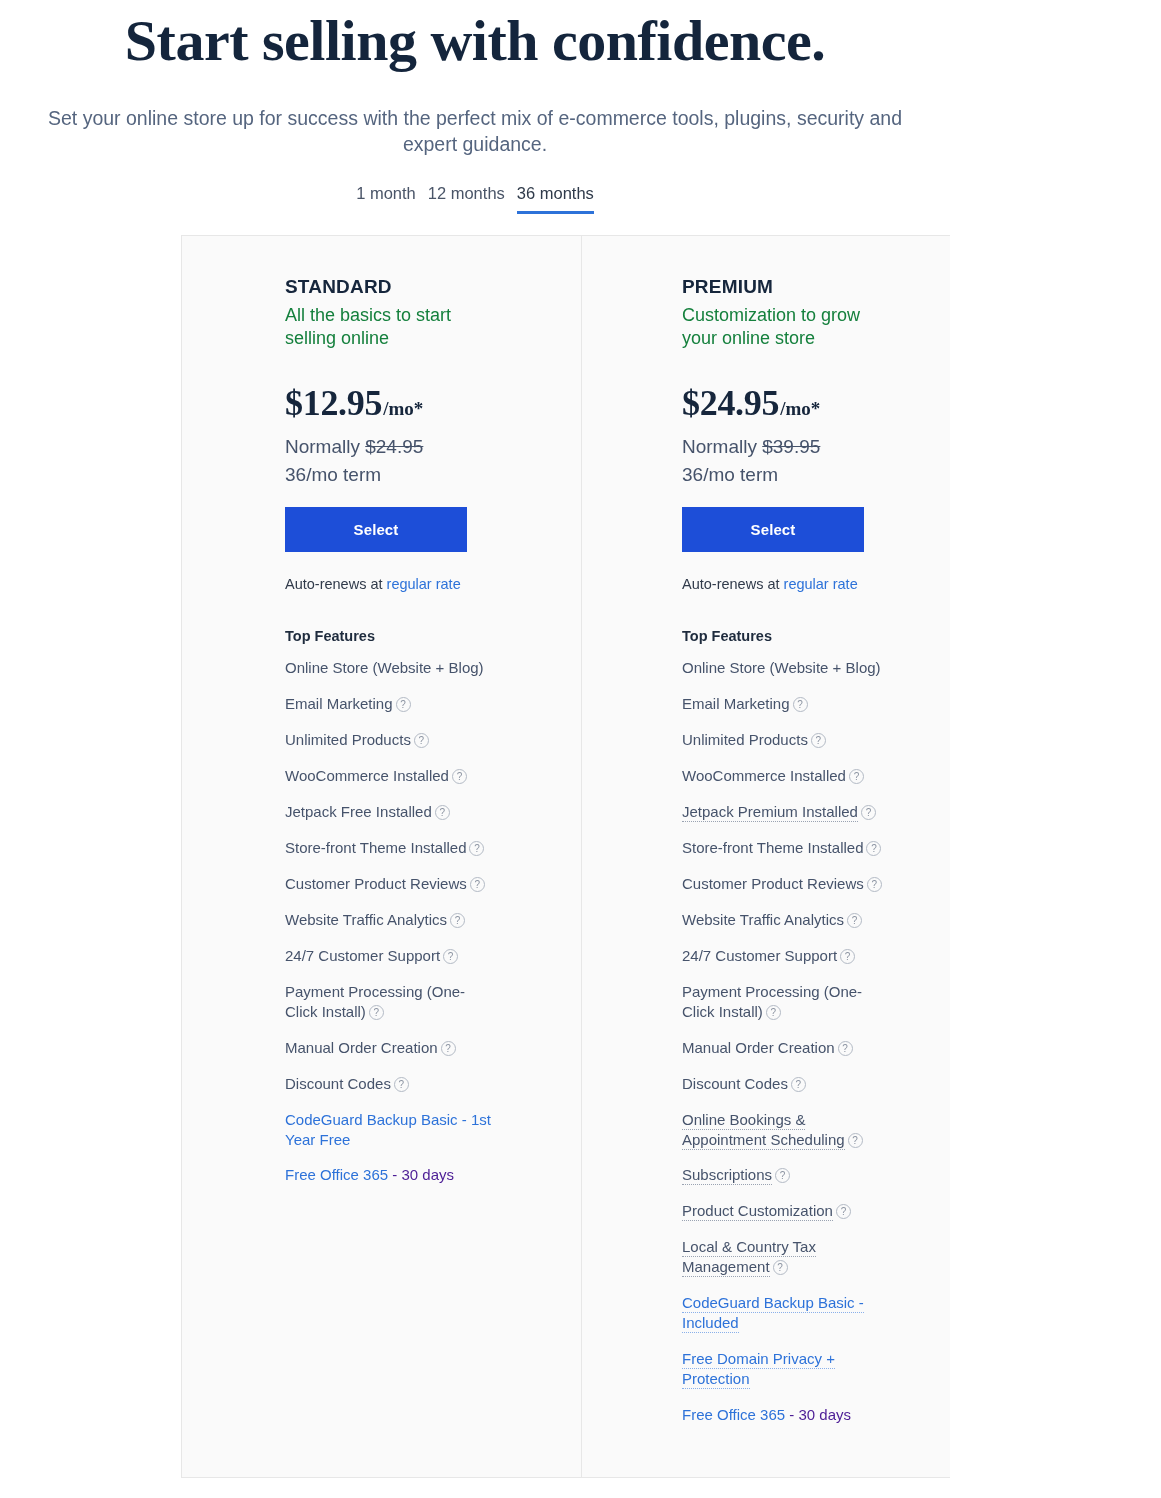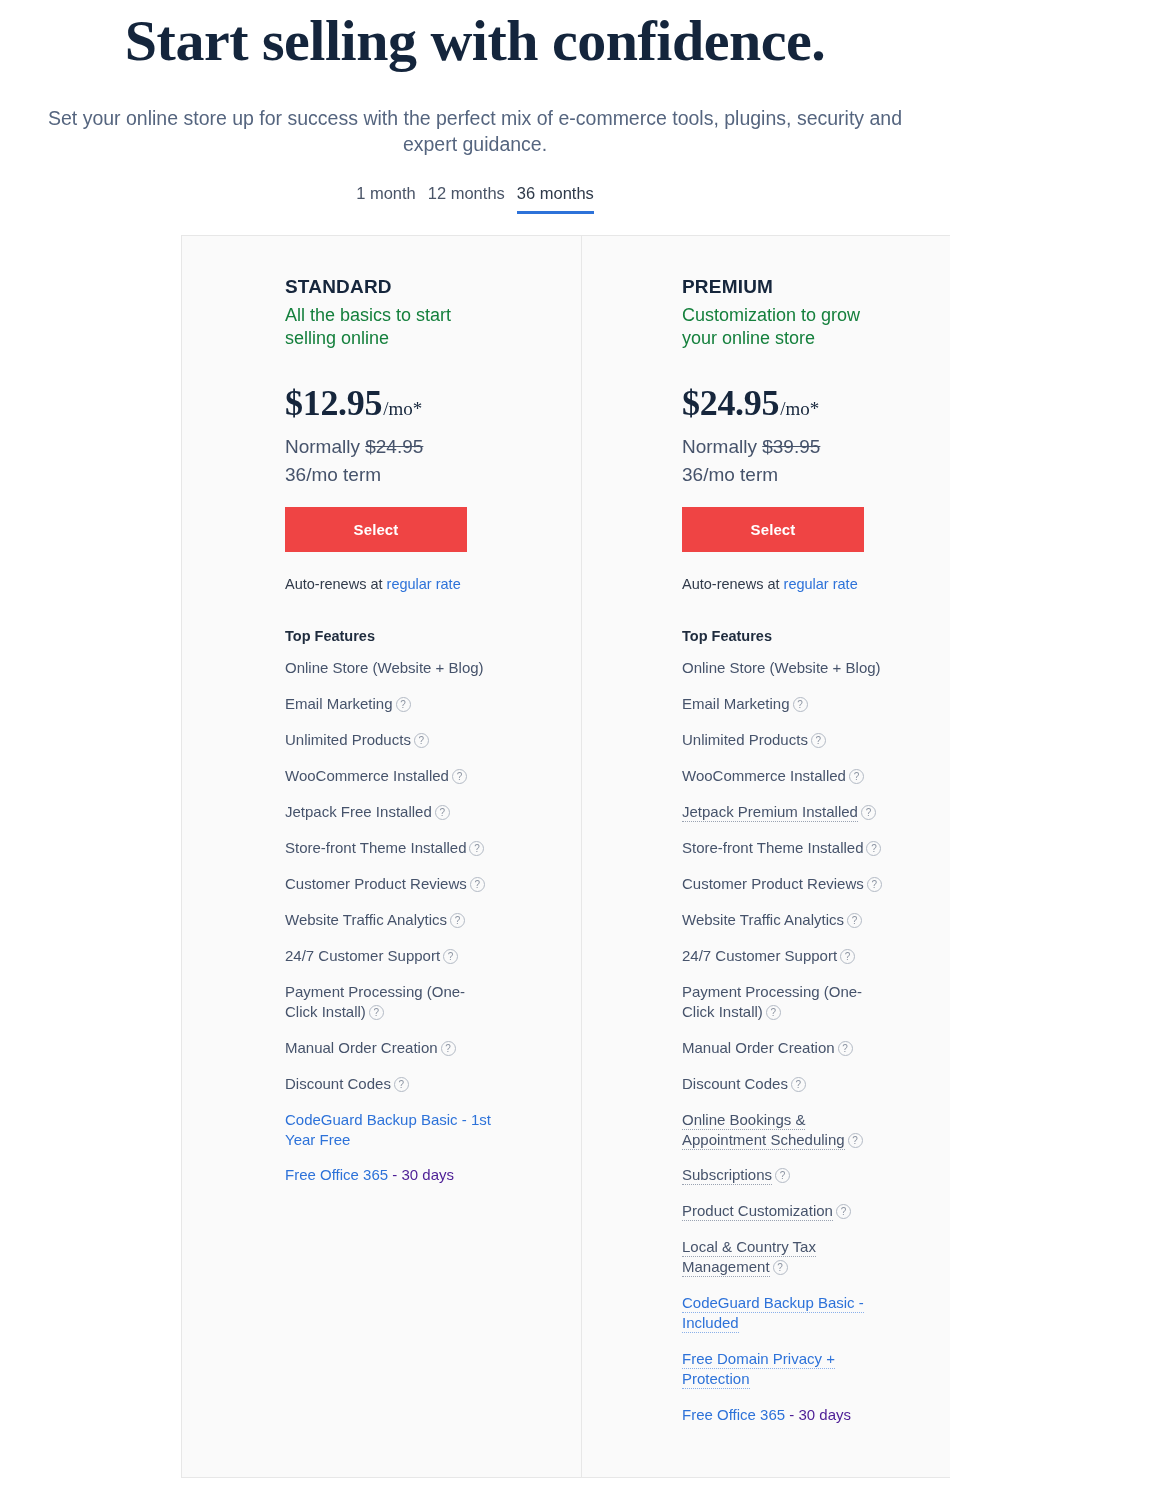--- a/index.html
+++ b/index.html
@@ -124,41 +124,41 @@
   }
 
   .price-amount {
     font-size: 36px;
     font-weight: bold;
     letter-spacing: -0.3px;
   }
 
   .price-period {
     font-size: 19px;
-    font-weight: normal;
+    font-weight: bold;
     margin-left: 1px;
   }
 
   .price-note {
     margin-top: 9px;
     font-size: 19px;
     line-height: 1.45;
     color: #46536b;
   }
 
   .price-note .struck {
     text-decoration: line-through;
   }
 
   .select-btn {
     display: block;
     margin-top: 19px;
     width: 182px;
     height: 45px;
-    background: #ef4444;
+    background: #1d4ed8;
     color: #ffffff;
     font-size: 15px;
     font-weight: bold;
     border: none;
     cursor: pointer;
     font-family: "Liberation Sans", sans-serif;
     letter-spacing: 0.1px;
   }
 
   .renew-note {

